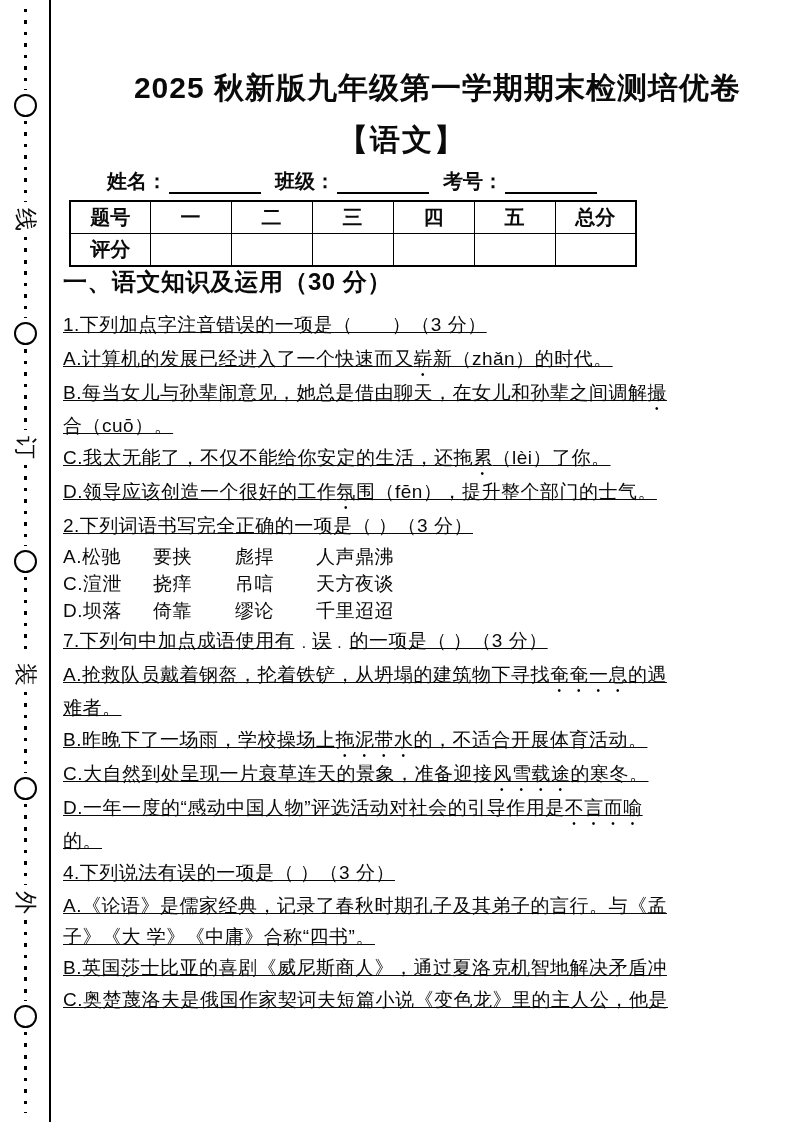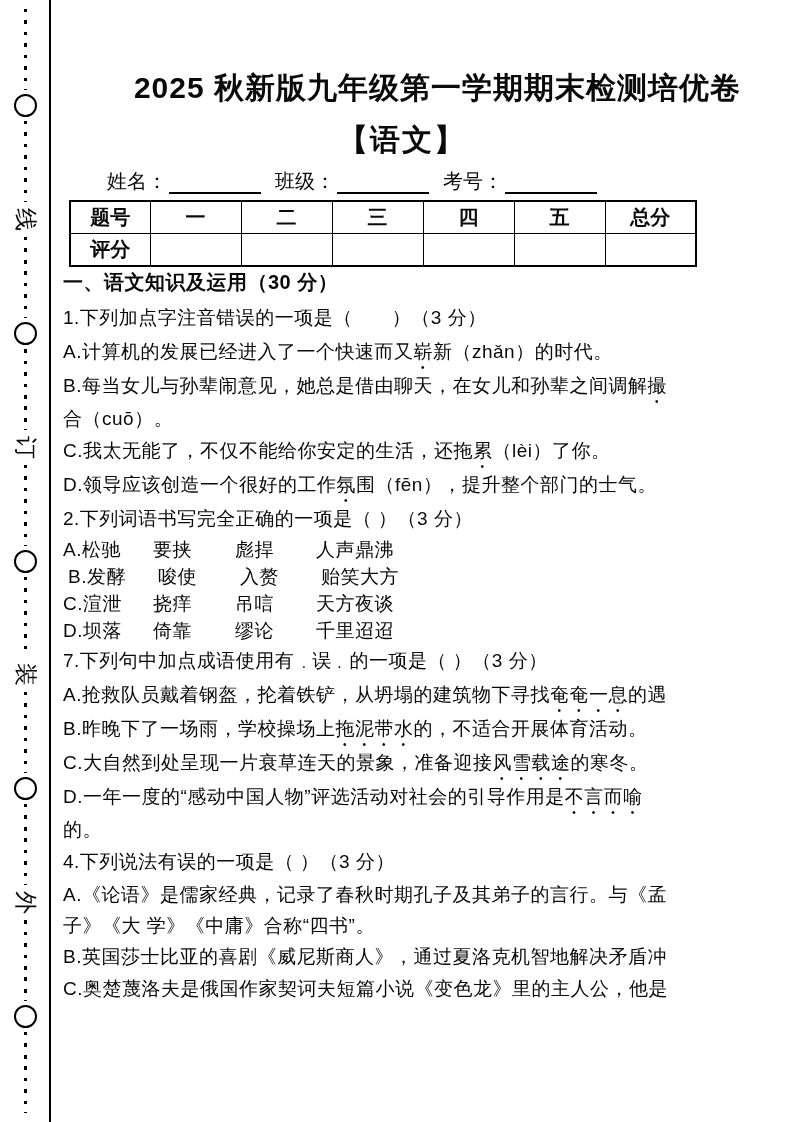--- a/index.html
+++ b/index.html
@@ -11,29 +11,29 @@
   .seg-dots{flex:1 1 auto;align-self:center;width:3px;min-height:12px;margin:3px 0;
         background:repeating-linear-gradient(to bottom,#000 0 3.5px,transparent 3.5px 11.5px);}
   .seg-circle{flex:0 0 auto;width:23px;height:23px;border:2.5px solid #000;border-radius:50%;
         box-sizing:border-box;margin:1px 0;background:#fff;}
   .seg-char{flex:0 0 auto;font-size:23px;line-height:27px;transform:rotate(90deg);margin:1px 0;}
   .binding-rule{position:absolute;left:49px;top:0;width:2px;height:1122px;background:#000;}
   
   .content{position:absolute;left:63px;top:0;width:678px;}
   .title{margin:70px 0 0 0;text-align:right;font-size:30px;line-height:36px;font-weight:800;letter-spacing:1px;}
   .subtitle{margin:16px 0 0 0;text-align:center;font-size:30px;line-height:36px;font-weight:800;letter-spacing:2px;}
-  .fields{display:flex;margin:10px 0 0 44px;font-size:20px;line-height:26px;font-weight:400;}
+  .fields{display:flex;margin:10px 0 0 44px;font-size:20px;line-height:26px;font-weight:700;}
   .field{display:flex;align-items:flex-end;margin-right:14px;white-space:nowrap;}
   .blank{display:inline-block;width:92px;height:22px;border-bottom:2px solid #000;margin-left:2px;}
-  table.score{border-collapse:collapse;margin:6px 0 0 6px;width:628px;table-layout:fixed;border:2.5px solid #000;}
+  table.score{border-collapse:collapse;margin:6px 0 0 6px;width:568px;table-layout:fixed;border:2.5px solid #000;}
   table.score td{border:1.5px solid #000;height:31px;text-align:center;vertical-align:middle;
         font-size:20px;font-weight:700;padding:0;}
-  .section{margin:4px 0 8px 0;font-size:20px;line-height:22px;font-weight:800;letter-spacing:0.5px;}
+  .section{margin:4px 0 15px 0;font-size:24px;line-height:22px;font-weight:800;letter-spacing:0.5px;}
   .lines{margin-top:0;}
-  .line{font-size:19px;line-height:34px;height:34px;white-space:pre;letter-spacing:0.5px;}
+  .line{font-size:19px;line-height:34px;height:34px;white-space:pre;letter-spacing:0.5px;text-decoration:underline;}
   .line.tight{line-height:27px;height:27px;}
   .line.short{line-height:31px;height:31px;}
   .line .col{display:inline-block;}
   .line .col:nth-child(1){width:90px;}
   .line .col:nth-child(2){width:82px;}
   .line .col:nth-child(3){width:81px;}
   .line.indent{padding-left:5px;}
   
   .em{-webkit-text-emphasis:filled dot #000;-webkit-text-emphasis-position:under;
       text-emphasis:filled dot #000;text-emphasis-position:under right;}
@@ -124,25 +124,25 @@
 
     <div class="lines">
         <div class="line"><span>1.下列加点字注音错误的一项是（　　）（3 分）</span></div>
         <div class="line"><span>A.计算机的发展已经进入了一个快速而又</span><span class="em">崭</span><span>新（zhǎn）的时代。</span></div>
         <div class="line"><span>B.每当女儿与孙辈闹意见，她总是借由聊天，在女儿和孙辈之间调解</span><span class="em">撮</span></div>
         <div class="line short"><span>合（cuō）。</span></div>
         <div class="line"><span>C.我太无能了，不仅不能给你安定的生活，还拖</span><span class="em">累</span><span>（lèi）了你。</span></div>
         <div class="line"><span>D.领导应该创造一个很好的工作</span><span class="em">氛</span><span>围（fēn），提升整个部门的士气。</span></div>
         <div class="line"><span>2.下列词语书写完全正确的一项是（ ）（3 分）</span></div>
         <div class="line tight"><span class="col">A.松驰</span><span class="col">要挟</span><span class="col">彪捍</span><span class="col">人声鼎沸</span></div>
-        <div class="line tight indent"><span class="col">B.发酵</span><span class="col">唆使</span><span class="col">入赘</span><span class="col">贻笑大方</span></div>
         <div class="line tight"><span class="col">C.渲泄</span><span class="col">挠痒</span><span class="col">吊唁</span><span class="col">天方夜谈</span></div>
         <div class="line tight"><span class="col">D.坝落</span><span class="col">倚靠</span><span class="col">缪论</span><span class="col">千里迢迢</span></div>
         <div class="line"><span>7.下列句中加点成语使用有</span><span class="em-side">误</span><span>的一项是（ ）（3 分）</span></div>
         <div class="line"><span>A.抢救队员戴着钢盔，抡着铁铲，从坍塌的建筑物下寻找</span><span class="em">奄奄一息</span><span>的遇</span></div>
+        <div class="line short"><span>难者。</span></div>
         <div class="line"><span>B.昨晚下了一场雨，学校操场上</span><span class="em">拖泥带水</span><span>的，不适合开展体育活动。</span></div>
         <div class="line"><span>C.大自然到处呈现一片衰草连天的景象，准备迎接</span><span class="em">风雪载途</span><span>的寒冬。</span></div>
         <div class="line"><span>D.一年一度的“感动中国人物”评选活动对社会的引导作用是</span><span class="em">不言而喻</span></div>
         <div class="line short"><span>的。</span></div>
         <div class="line"><span>4.下列说法有误的一项是（ ）（3 分）</span></div>
         <div class="line short"><span>A.《论语》是儒家经典，记录了春秋时期孔子及其弟子的言行。与《孟</span></div>
         <div class="line short"><span>子》《大 学》《中庸》合称“四书”。</span></div>
         <div class="line short"><span>B.英国莎士比亚的喜剧《威尼斯商人》，通过夏洛克机智地解决矛盾冲</span></div>
         <div class="line"><span>C.奥楚蔑洛夫是俄国作家契诃夫短篇小说《变色龙》里的主人公，他是</span></div>
       </div>

